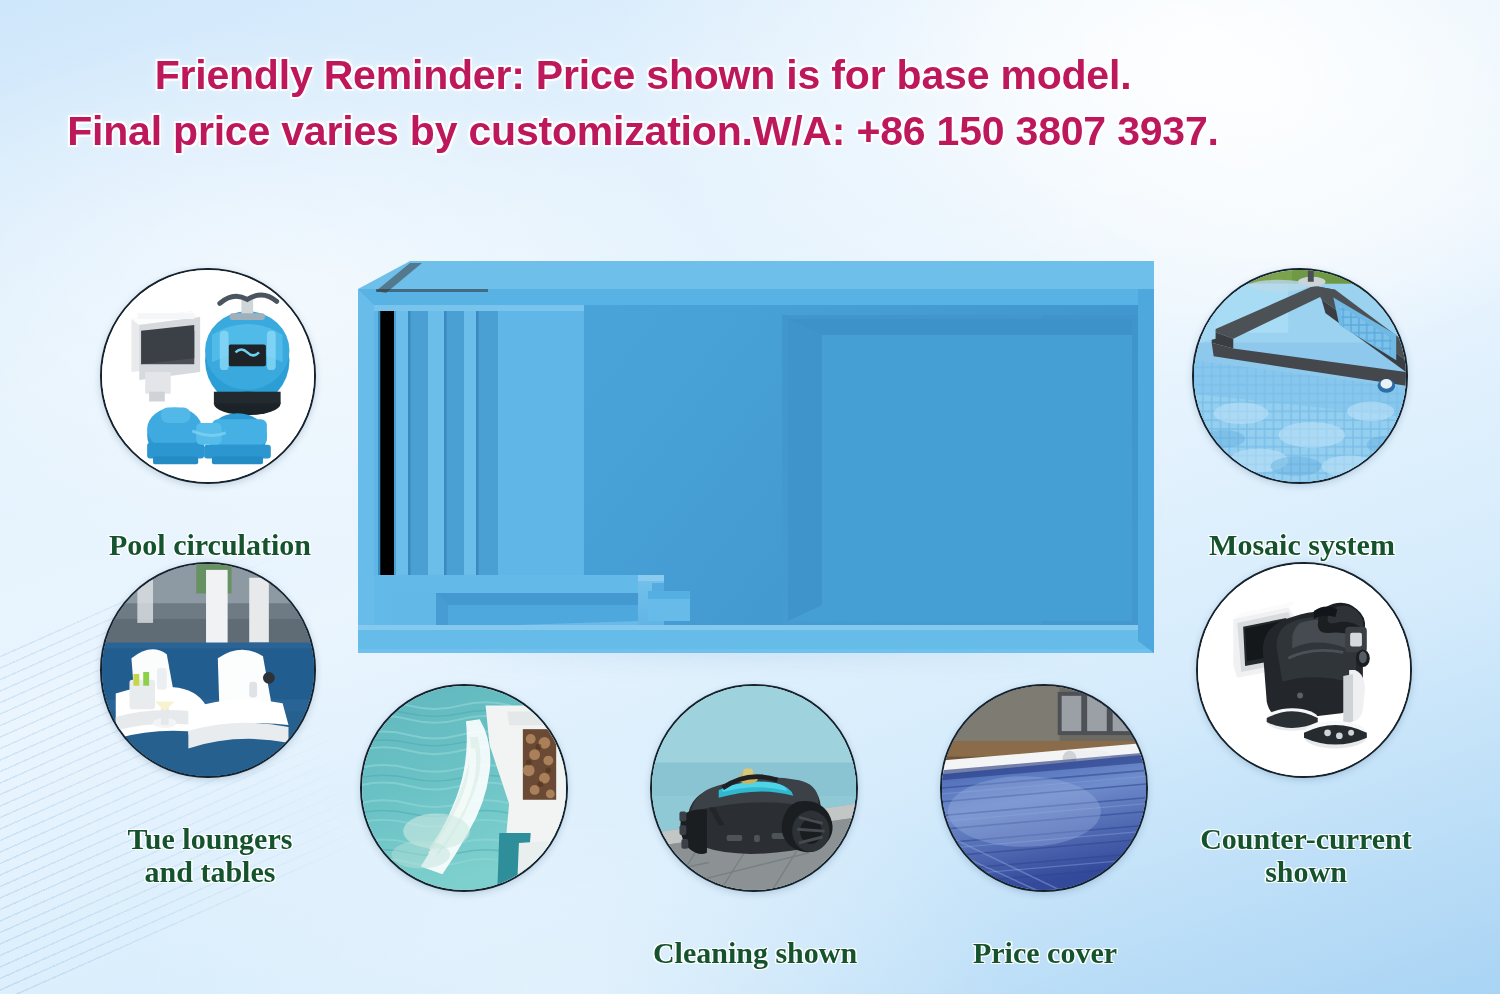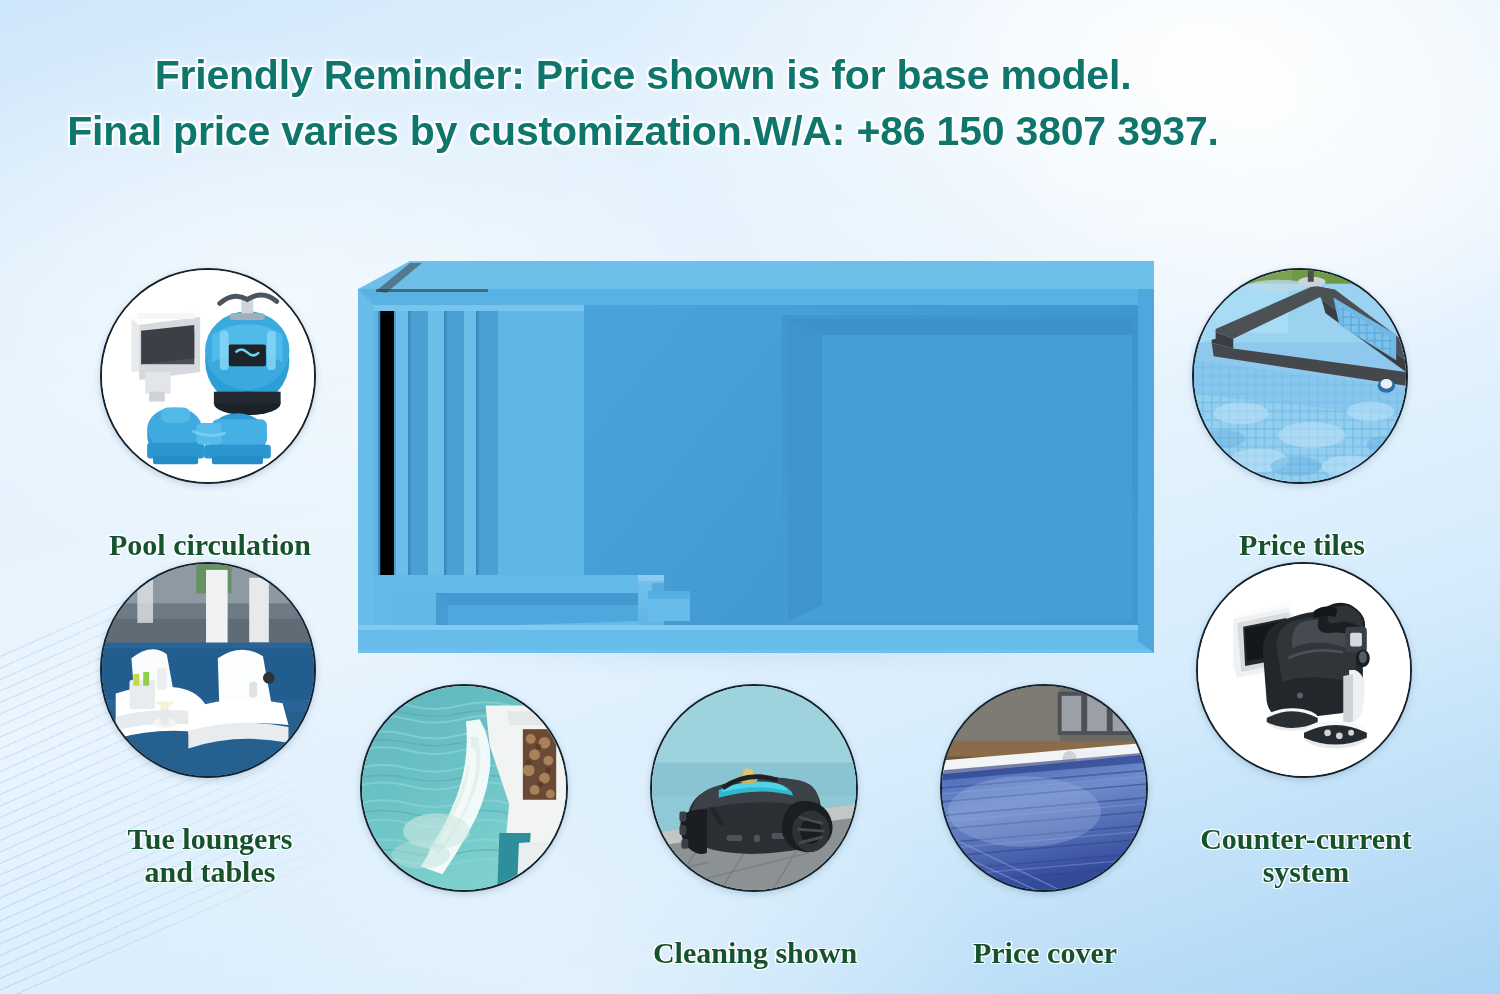--- a/index.html
+++ b/index.html
@@ -37,21 +37,21 @@
     position:absolute; left:120px; bottom:-260px; width:900px; height:520px;
     background:radial-gradient(ellipse at center, rgba(255,255,255,0.42) 0%, rgba(255,255,255,0) 70%);
     pointer-events:none;
   }
 
   
   .headline{
     position:absolute; top:47px; left:0; width:1286px; text-align:center;
     font-family:"Liberation Sans", sans-serif;
     font-weight:700; font-size:41px; line-height:56px;
-    color:#0f766e; letter-spacing:-0.2px;
+    color:#be185d; letter-spacing:-0.2px;
     text-shadow:
       -1.6px -1.6px 0 rgba(255,255,255,0.95),
        1.6px -1.6px 0 rgba(255,255,255,0.95),
       -1.6px  1.6px 0 rgba(255,255,255,0.95),
        1.6px  1.6px 0 rgba(255,255,255,0.95),
        0 0 9px rgba(255,255,255,0.9);
     white-space:pre-line;
   }
 
   
@@ -542,21 +542,21 @@
       <polygon points="0,30 22,26 22,70 0,76" fill="#a5d8f3"></polygon>
 
       <ellipse cx="196" cy="118" rx="9" ry="7" fill="#2d6ea8"></ellipse>
       <ellipse cx="196" cy="116" rx="6" ry="5" fill="#e8f2f8"></ellipse>
 
       <ellipse cx="120" cy="12" rx="14" ry="5" fill="#cdd3d6"></ellipse>
       <rect x="116" y="0" width="6" height="12" fill="#4a4f53"></rect>
       <ellipse cx="86" cy="16" rx="30" ry="6" fill="#b9d8ea" opacity="0.8"></ellipse>
     </svg>
   </div>
-  <div class="cap" style="top:224px; width:330px;">Price tiles</div>
+  <div class="cap" style="top:224px; width:330px;">Mosaic system</div>
 </div>
 
 <div class="feature" style="left:1196px; top:562px; width:220px;">
   <div class="circle" style="width:216px; height:216px;">
     <svg class="thumb-art" viewBox="0 0 216 216">
       <rect width="216" height="216" fill="#ffffff"></rect>
 
       <g>
         <polygon points="36,56 92,44 100,56 100,104 40,116 36,104" fill="#f0f1f2"></polygon>
         <polygon points="40,60 92,49 96,58 96,100 44,110" fill="#d9dcdf"></polygon>
@@ -596,14 +596,14 @@
         <path d="M108 172 q32 -16 64 0 l0 5 q-32 14 -64 0 z" fill="#262b30"></path>
         <g fill="#cfd4d8">
           <circle cx="132" cy="172" r="3.4"></circle>
             <circle cx="144" cy="175" r="3.4"></circle>
             <circle cx="156" cy="172" r="3"></circle>
         </g>
       </g>
     </svg>
   </div>
   <div class="cap" style="top:224px; width:330px;">Counter-current
-system</div>
+shown</div>
 </div>
 
 </body></html>

